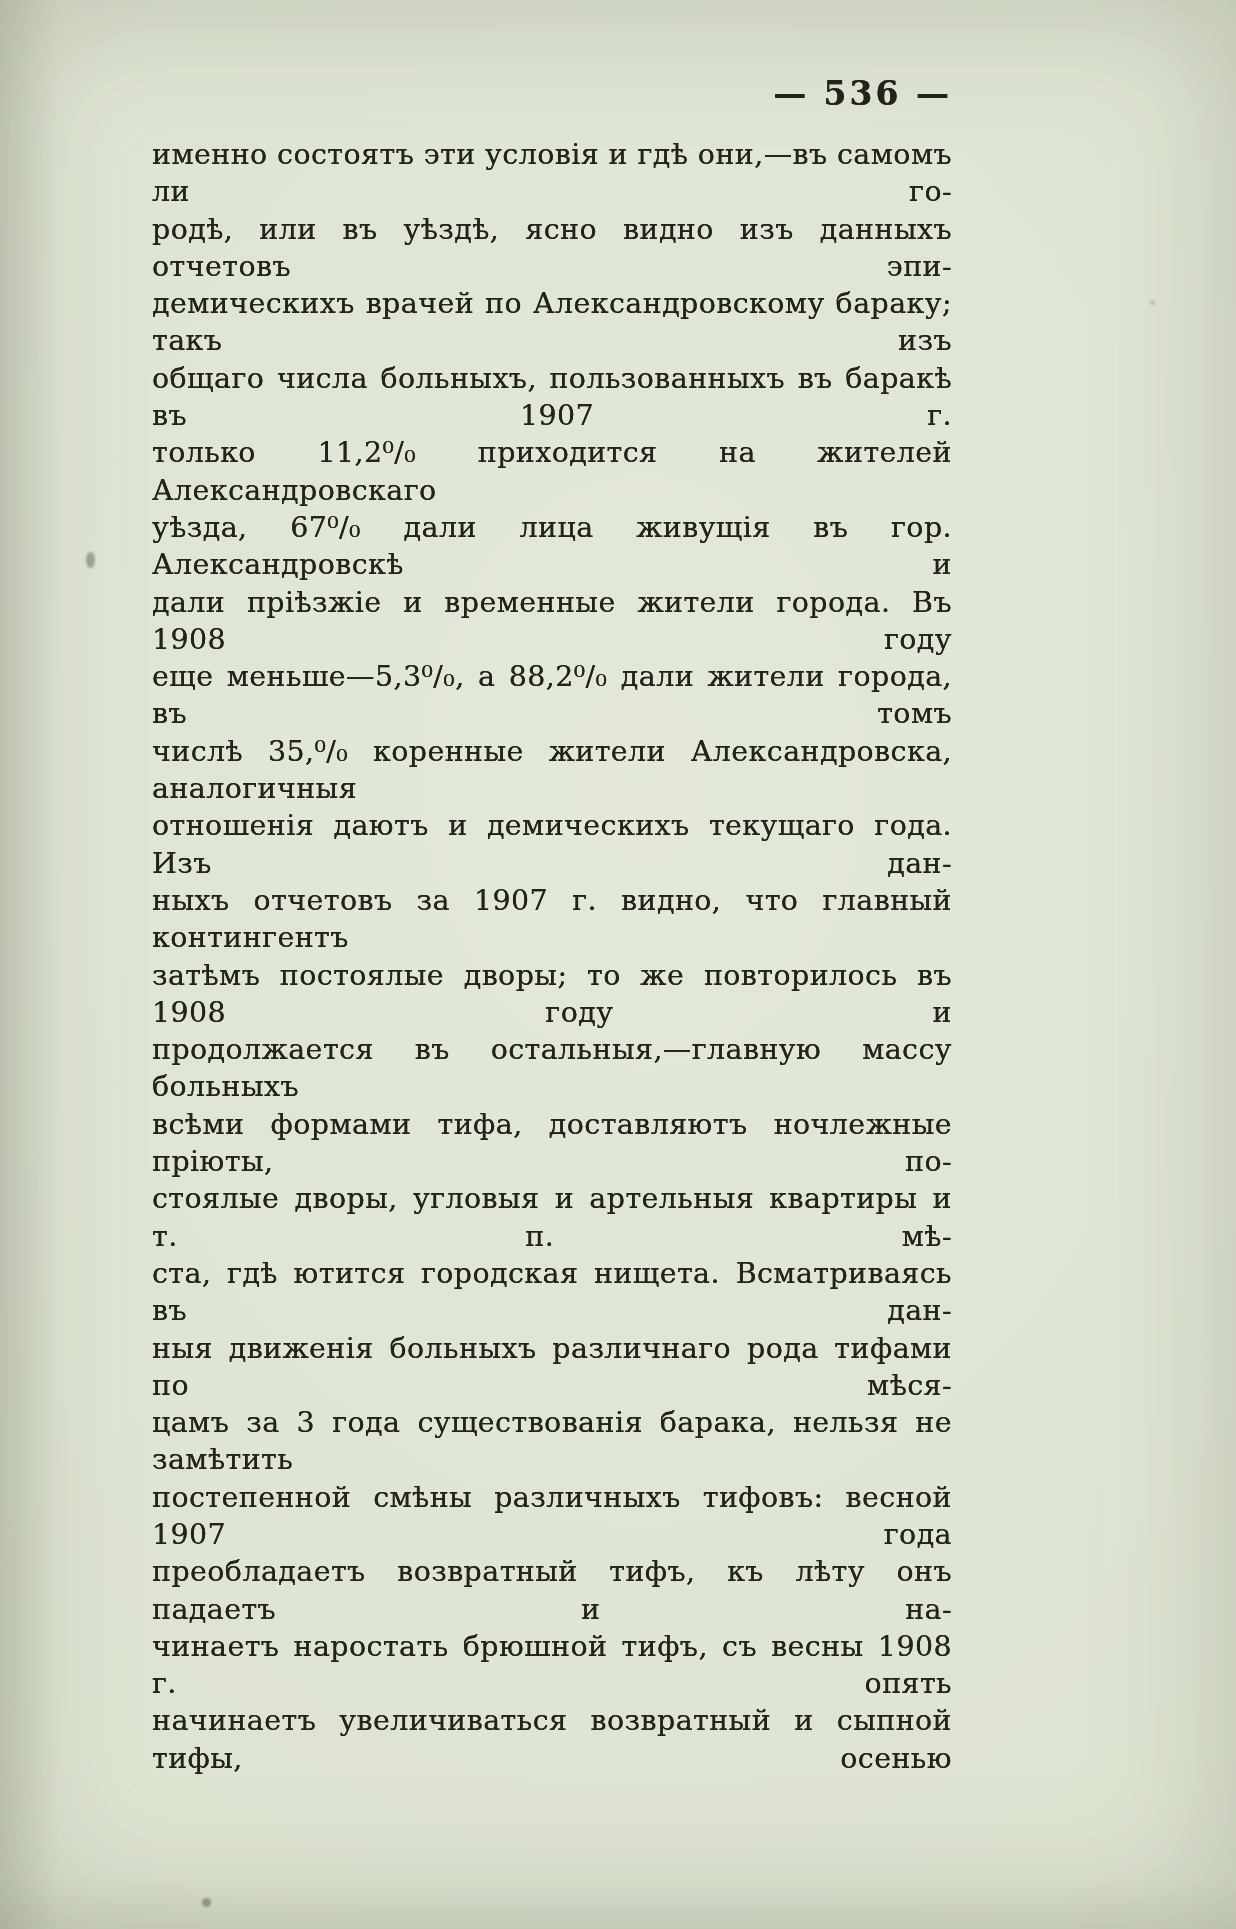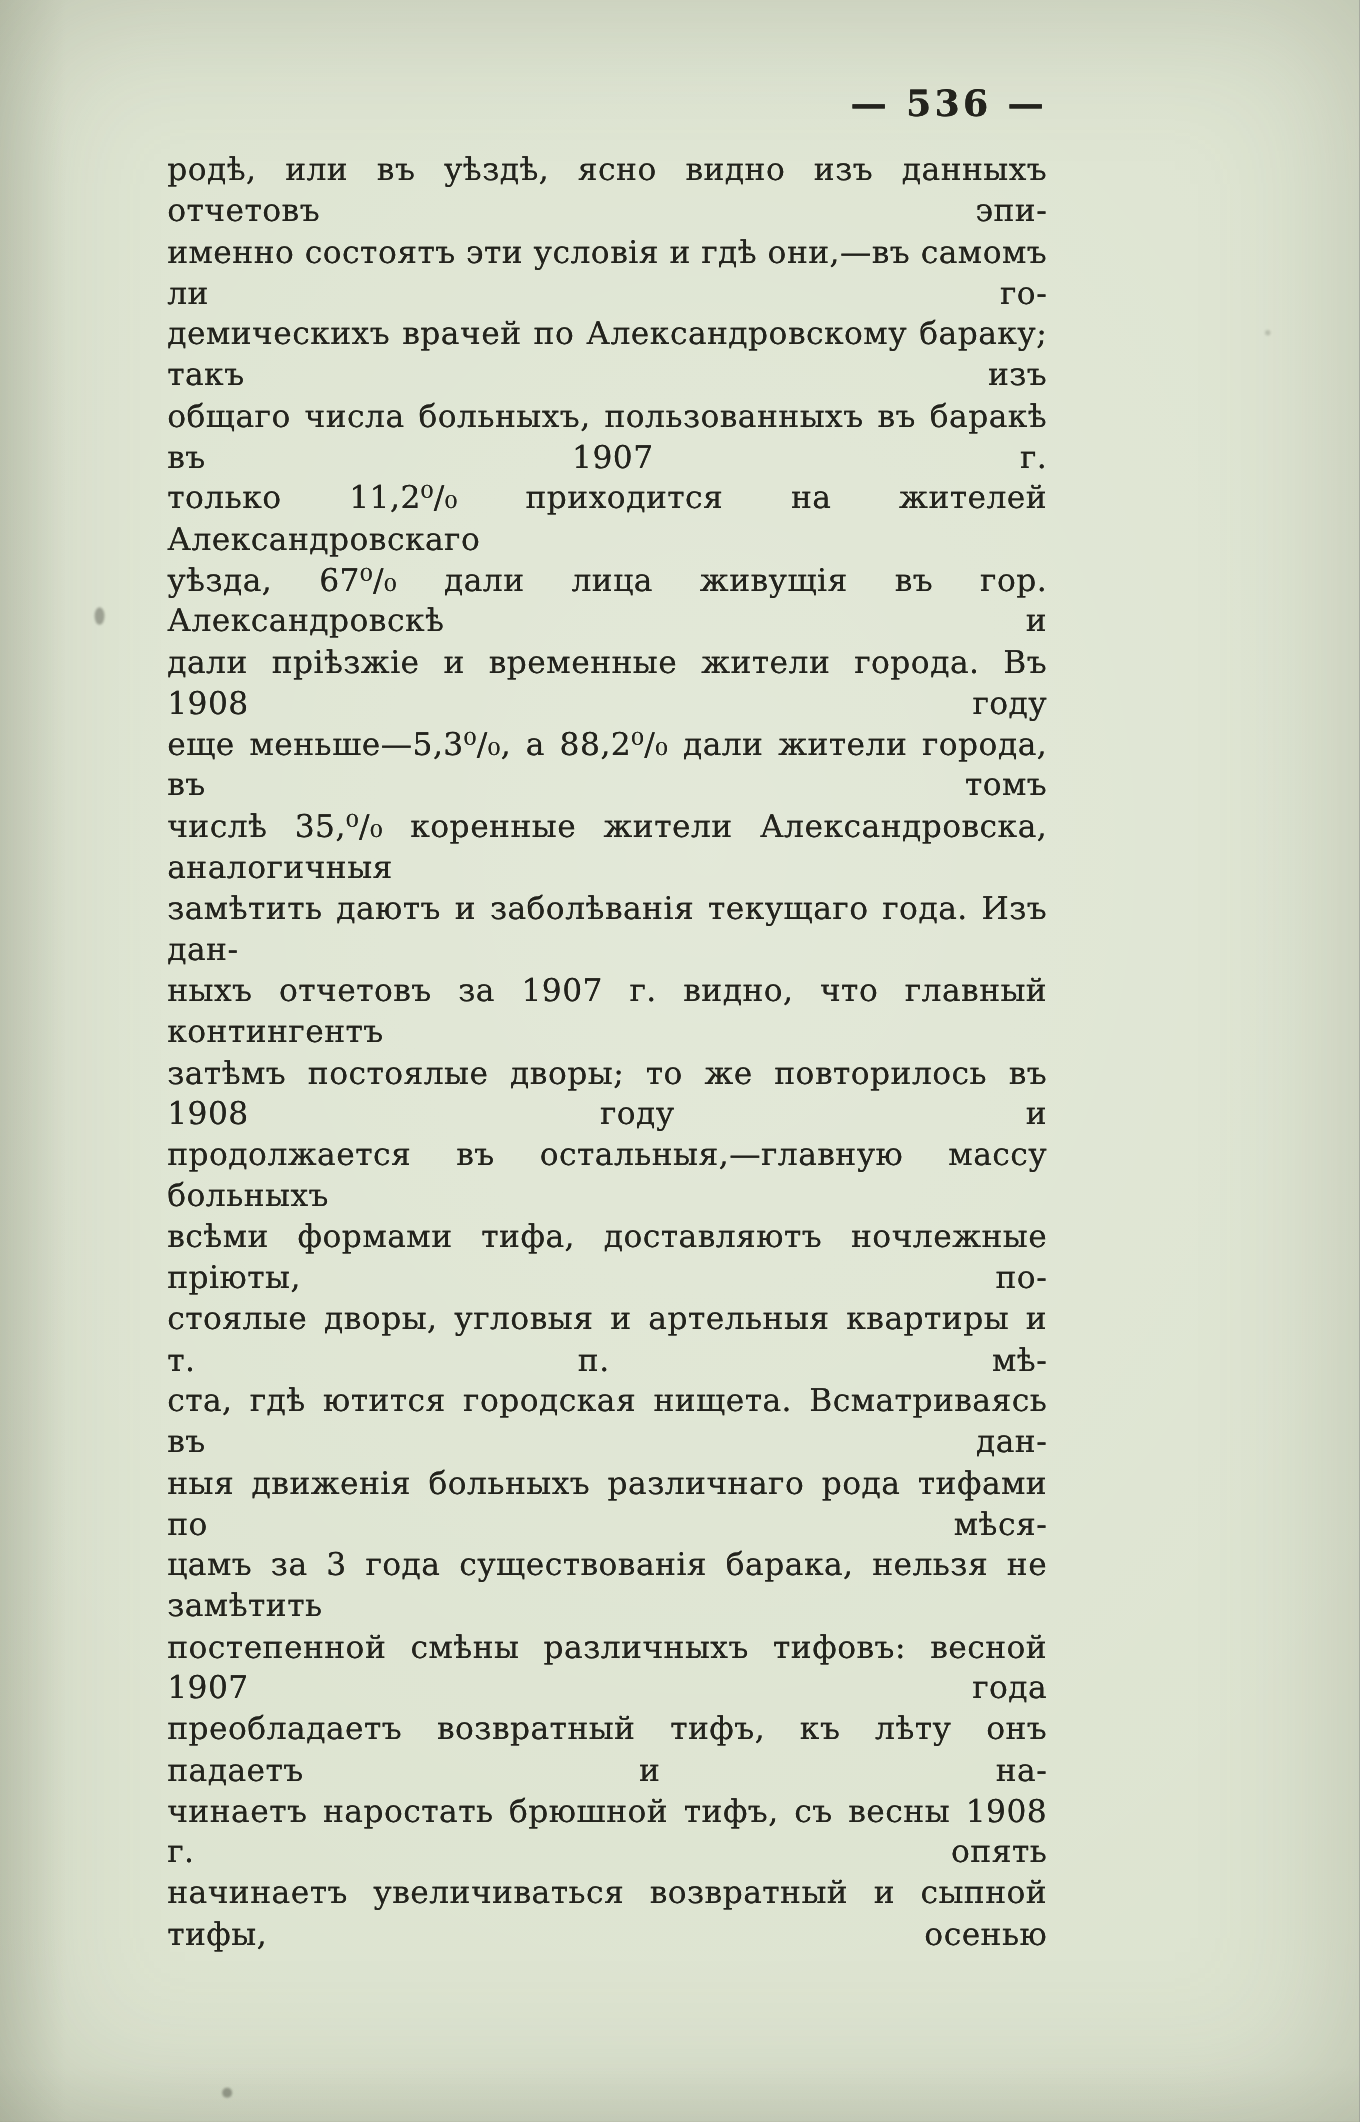--- a/index.html
+++ b/index.html
@@ -59,30 +59,30 @@
   .speck.c { left: 1150px; top: 300px; width: 5px;  height: 5px;  opacity: .35; }
 </style>
 </head>
 <body>
 
 <div class="page">
 
   <div class="page-number">— 536 —</div>
 
   <div class="text-block">
+    <div class="line">именно состоятъ эти условія и гдѣ они,—въ самомъ ли го-</div>
     <div class="line">родѣ, или въ уѣздѣ, ясно видно изъ данныхъ отчетовъ эпи-</div>
-    <div class="line">именно состоятъ эти условія и гдѣ они,—въ самомъ ли го-</div>
     <div class="line">демическихъ врачей по Александровскому бараку; такъ изъ</div>
     <div class="line">общаго числа больныхъ, пользованныхъ въ баракѣ въ 1907 г.</div>
     <div class="line">только 11,2⁰/₀ приходится на жителей Александровскаго</div>
     <div class="line">уѣзда, 67⁰/₀ дали лица живущія въ гор. Александровскѣ и</div>
     <div class="line">дали пріѣзжіе и временные жители города. Въ 1908 году</div>
     <div class="line">еще меньше—5,3⁰/₀, а 88,2⁰/₀ дали жители города, въ томъ</div>
     <div class="line">числѣ 35,⁰/₀ коренные жители Александровска, аналогичныя</div>
-    <div class="line">замѣтить даютъ и заболѣванія текущаго года. Изъ дан-</div>
+    <div class="line">отношенія даютъ и демическихъ текущаго года. Изъ дан-</div>
     <div class="line">ныхъ отчетовъ за 1907 г. видно, что главный контингентъ</div>
     <div class="line">затѣмъ постоялые дворы; то же повторилось въ 1908 году и</div>
     <div class="line">продолжается въ остальныя,—главную массу больныхъ</div>
     <div class="line">всѣми формами тифа, доставляютъ ночлежные пріюты, по-</div>
     <div class="line">стоялые дворы, угловыя и артельныя квартиры и т. п. мѣ-</div>
     <div class="line">ста, гдѣ ютится городская нищета. Всматриваясь въ дан-</div>
     <div class="line">ныя движенія больныхъ различнаго рода тифами по мѣся-</div>
     <div class="line">цамъ за 3 года существованія барака, нельзя не замѣтить</div>
     <div class="line">постепенной смѣны различныхъ тифовъ: весной 1907 года</div>
     <div class="line">преобладаетъ возвратный тифъ, къ лѣту онъ падаетъ и на-</div>

